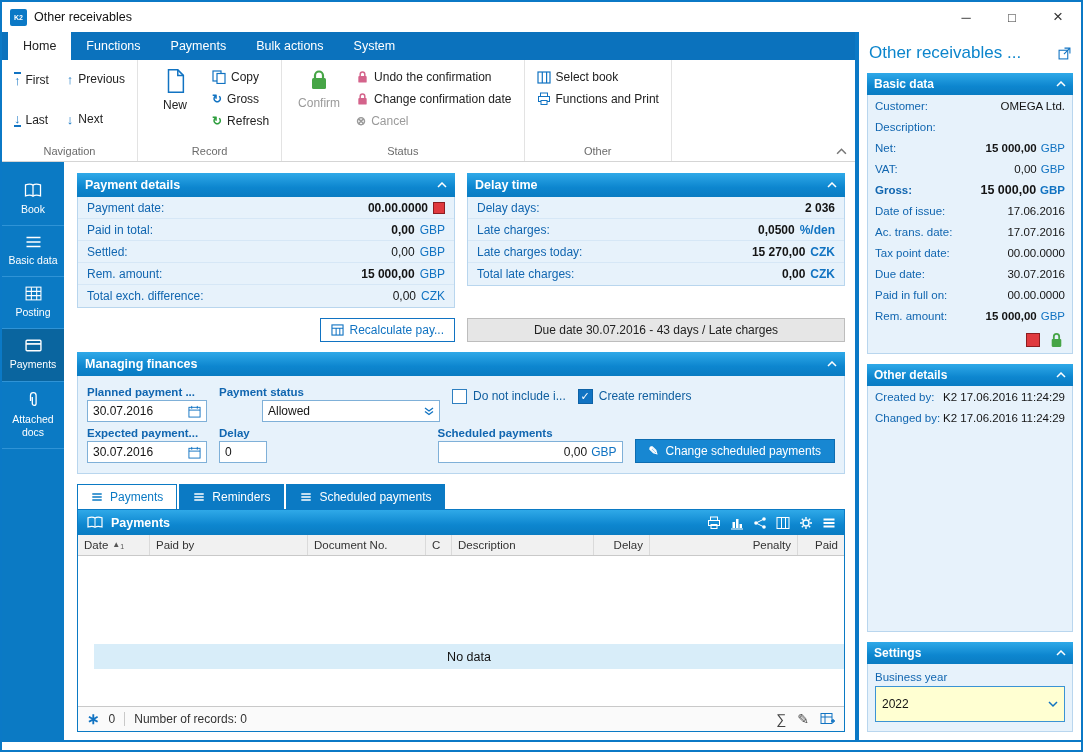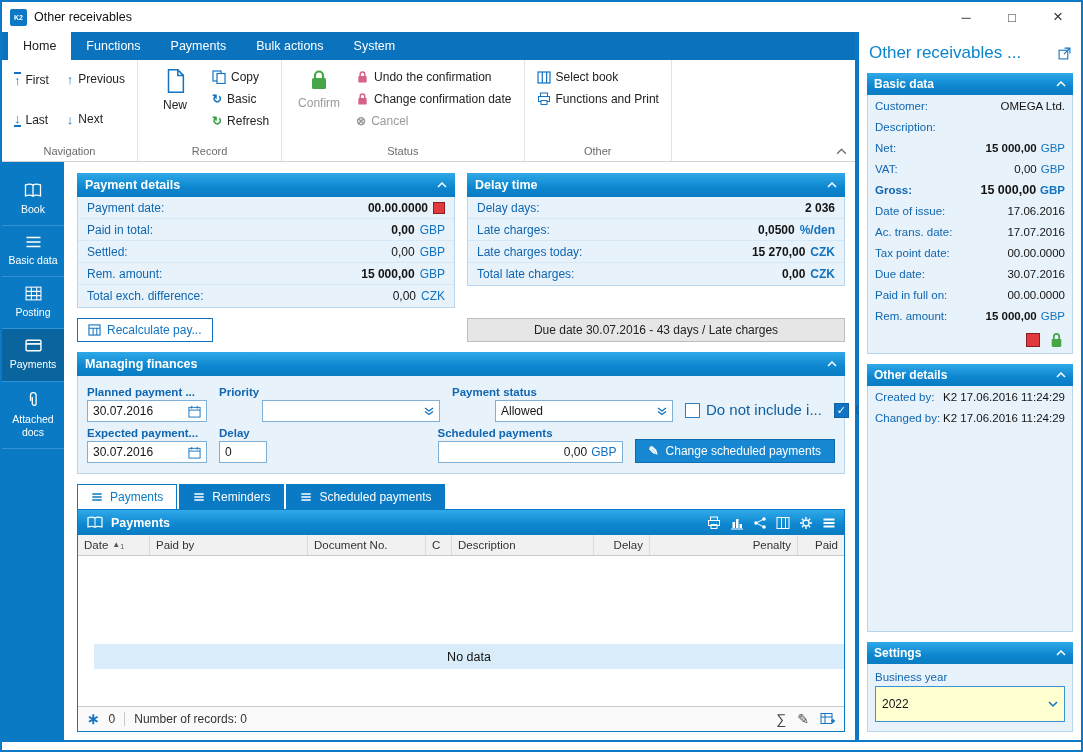--- a/index.html
+++ b/index.html
@@ -68,38 +68,38 @@
   .kv .k { color:#1166b0; }
   .kv .vwrap { margin-left:auto; display:flex; align-items:center; gap:5px; }
   .kv .v { color:#141414; }
   .strong { font-weight:bold; }
   .unit { color:#1173c2; }
   .flag-red { width:12px; height:12px; background:#e0393e; border:1px solid #8c1d20; }
 
   .twocol { display:flex; gap:12px; }
   .twocol > div { flex:1; min-width:0; }
   .row2 { margin-top:10px; align-items:center; }
-  .recalc-cell { display:flex; }
+  .recalc-cell { display:flex; justify-content:flex-end; }
   .btn-outline { height:24px; display:flex; align-items:center; gap:6px; padding:0 10px;
                  background:#fff; border:1px solid #1173c2; color:#1173c2; font-size:12px; }
   .due-banner { height:24px; background:#e6e6e6; border:1px solid #bdbdbd; display:flex;
                 align-items:center; justify-content:center; font-size:12px; color:#222; }
 
   
   .mf { margin-top:10px; }
   .mf-body { padding:5px 9px 10px; }
   .form-row { display:flex; gap:12px; align-items:flex-end; margin-top:5px; }
   .field { display:flex; flex-direction:column; gap:2px; }
   .field > label { font-size:11.5px; color:#1166b0; white-space:nowrap;font-weight:bold; }
   .inputbox { height:22px; background:#fff; border:1px solid #7fb0d8; display:flex; align-items:center;
               gap:4px; padding:0 5px; font-size:12px; color:#141414; }
   .inputbox .spacer { margin-left:auto; }
   .w-date { width:120px; } .w-combo { width:178px;margin-left:43px; } .w-delay { width:48px; } .w-sched { width:185px; }
   .num-right { justify-content:flex-end; }
-  .cbx { display:flex; align-items:flex-end; gap:6px; font-size:15px; color:#0f5e9f; margin-bottom:4px; white-space:nowrap; }
+  .cbx { display:flex; align-items:flex-start; gap:6px; font-size:12px; color:#0f5e9f; margin-bottom:18px; white-space:nowrap; }
   .cbx .box { width:15px; height:15px; background:#fff; border:1px solid #2e7fc0; display:flex;
               align-items:center; justify-content:center; font-size:11px; color:transparent; }
   .cbx[data-checked="true"] .box { background:#1173c2; border-color:#0d62a6; color:#fff; }
   .cbx .box::after { content:"✓"; }
   .btn-solid { height:24px; display:flex; align-items:center; gap:7px; padding:0 13px;
                background:#1787d2; border:1px solid #0d6cb0; color:#fff; font-size:12px; }
   .flex-spacer { flex:1; }
 
   
   .tabstrip { margin-top:10px; display:flex; gap:2px; }
@@ -223,21 +223,21 @@
                 <span>
                   <svg width="14" height="14" viewBox="0 0 14 14">
                       <rect x="1" y="1" width="8" height="10" fill="#fff" stroke="#1173c2" stroke-width="1.2"></rect>
                       <rect x="5" y="3.5" width="8" height="10" fill="#fff" stroke="#1173c2" stroke-width="1.2"></rect>
                     </svg>
                 </span>
                 <span>Copy</span>
               </div>
               <div class="rsmall">
                 <span class="glyph blue">↻</span>
-                <span>Basic</span>
+                <span>Gross</span>
               </div>
               <div class="rsmall">
                 <span class="glyph green">↻</span>
                 <span>Refresh</span>
               </div>
             </div>
           </div>
           <div class="rgroup-label">Record</div>
         </div>
 
@@ -490,31 +490,20 @@
                     <span>30.07.2016</span>
                     <span class="spacer">
                       <svg width="13" height="13" viewBox="0 0 14 14">
                           <rect x="1" y="2.5" width="12" height="10.5" fill="none" stroke="#1173c2"></rect>
                           <path d="M1 5.5h12M4 1v3M10 1v3" stroke="#1173c2"></path>
                         </svg>
                     </span>
                   </div>
                 </div>
                 <div class="field">
-                  <label>Priority</label>
-                  <div class="inputbox w-combo">
-                    <span></span>
-                    <span class="spacer">
-                      <svg width="10" height="10" viewBox="0 0 10 10">
-                          <path d="M1 2l4 3 4-3M1 5.5l4 3 4-3" fill="none" stroke="#1173c2" stroke-width="1.3"></path>
-                        </svg>
-                    </span>
-                  </div>
-                </div>
-                <div class="field">
                   <label>Payment status</label>
                   <div class="inputbox w-combo">
                     <span>Allowed</span>
                     <span class="spacer">
                       <svg width="10" height="10" viewBox="0 0 10 10">
                           <path d="M1 2l4 3 4-3M1 5.5l4 3 4-3" fill="none" stroke="#1173c2" stroke-width="1.3"></path>
                         </svg>
                     </span>
                   </div>
                 </div>

